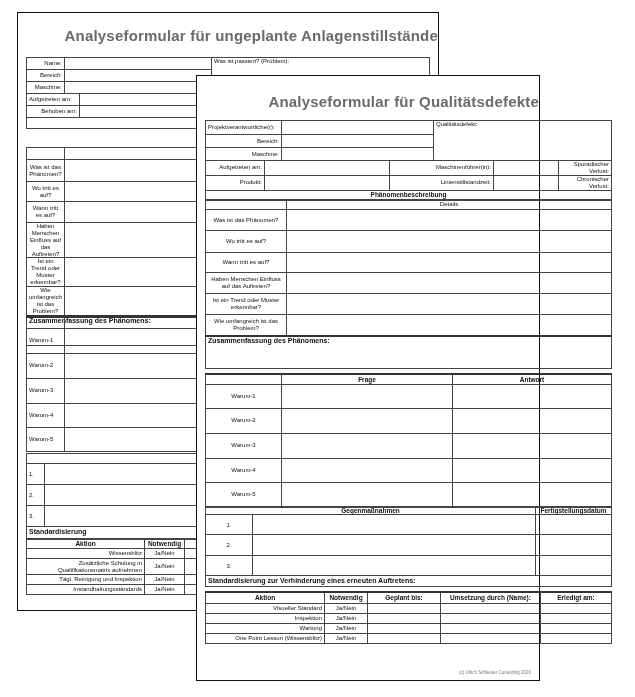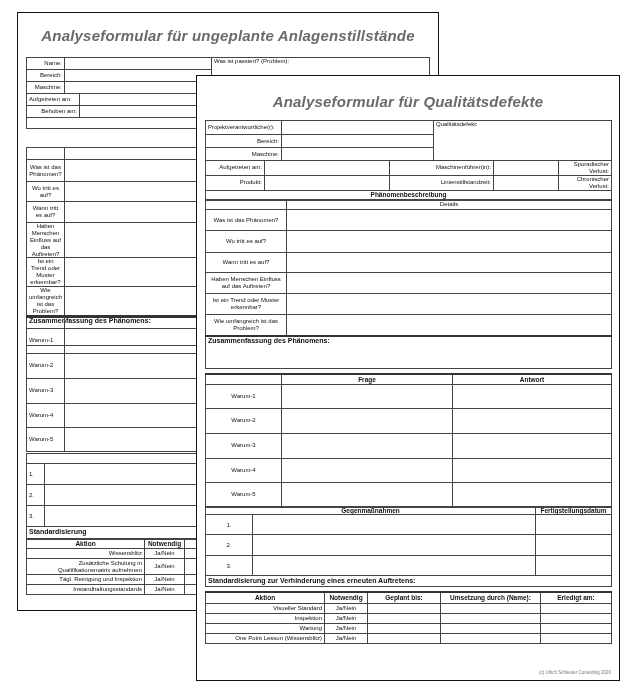--- a/index.html
+++ b/index.html
@@ -1,20 +1,20 @@
 <!DOCTYPE html>
 <html><head>
 <meta charset="utf-8">
 <style>
   html,body{margin:0;padding:0;background:#fff;}
   body{width:635px;height:697px;position:relative;overflow:hidden;font-family:"Liberation Sans",sans-serif;color:#111;}
   .page{position:absolute;background:#fff;border:1.5px solid #111;box-sizing:border-box;}
   .back{left:17px;top:12px;width:422px;height:599px;}
-  .front{left:196px;top:75px;width:424px;height:606px;}
-  .title{position:absolute;left:0;right:0;text-align:center;font-weight:bold;color:#6a6a6a;font-size:15px;letter-spacing:0.2px;font-style:italic;}
+  .front{left:196px;top:75px;width:344px;height:606px;}
+  .title{position:absolute;left:0;right:0;text-align:right;font-weight:bold;color:#6a6a6a;font-size:15px;letter-spacing:0.2px;}
   table{border-collapse:collapse;table-layout:fixed;position:absolute;}
   td{border:1px solid #444;font-size:6px;padding:0 2px;line-height:1.15;vertical-align:middle;overflow:hidden;white-space:normal;}
   .r{text-align:right;}
   .c{text-align:center;}
   .hdr{font-weight:bold;text-align:center;font-size:6.5px;}
   .sec{font-weight:bold;font-size:7px;text-align:left;}
   .thick{border-top:2px solid #333;}
   .footer{position:absolute;right:8px;bottom:5px;font-size:4.5px;color:#777;}
 </style>
 </head>

